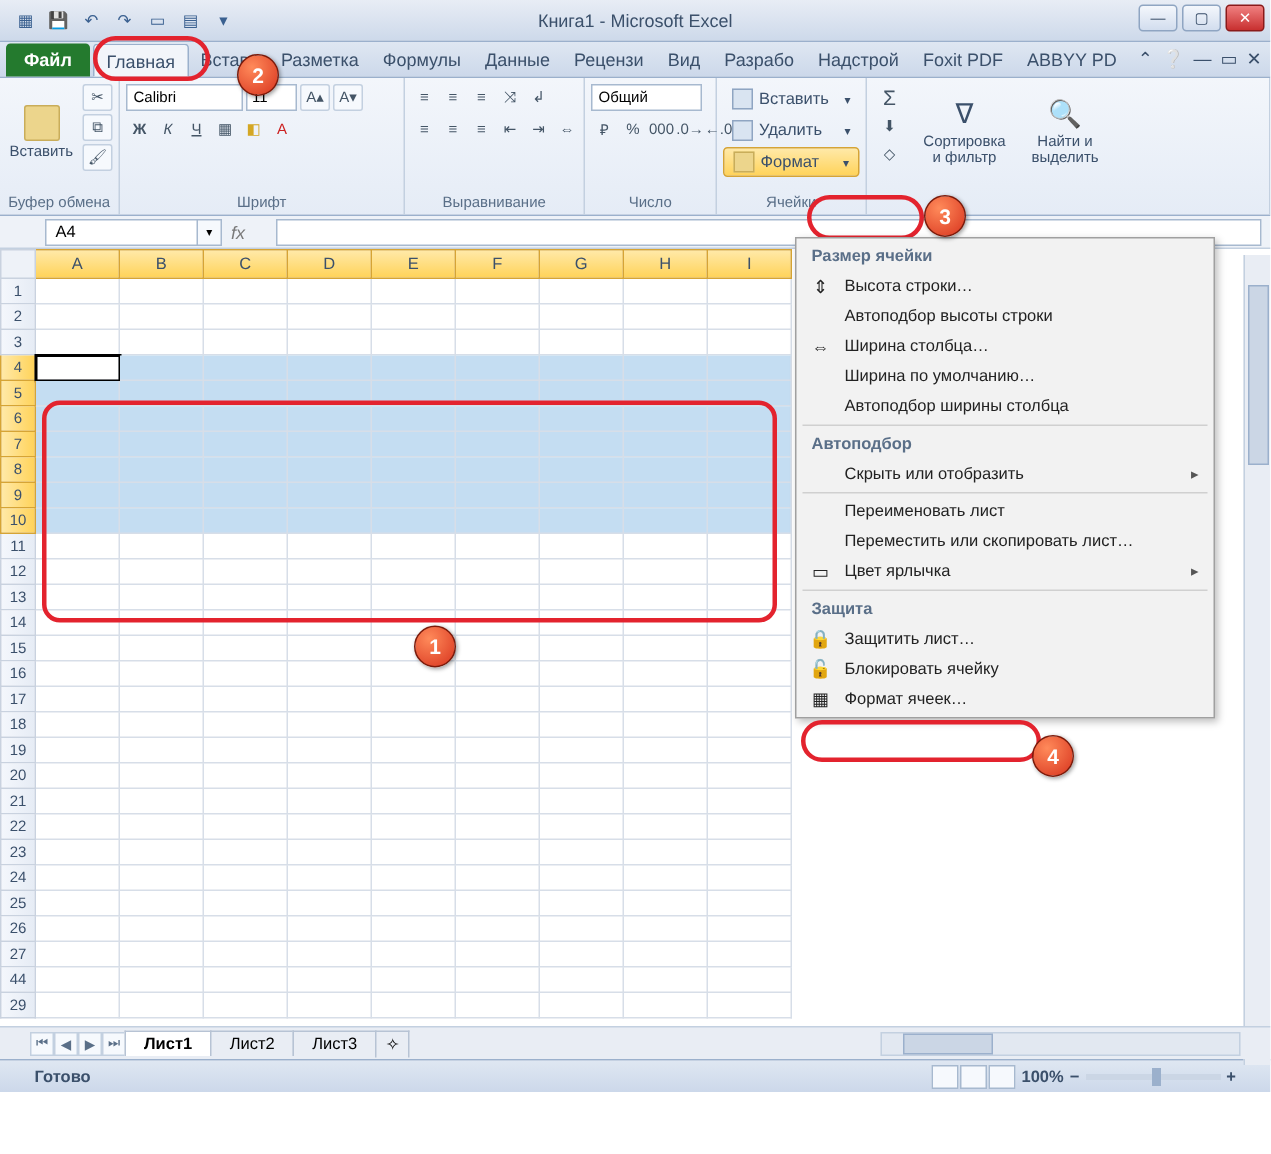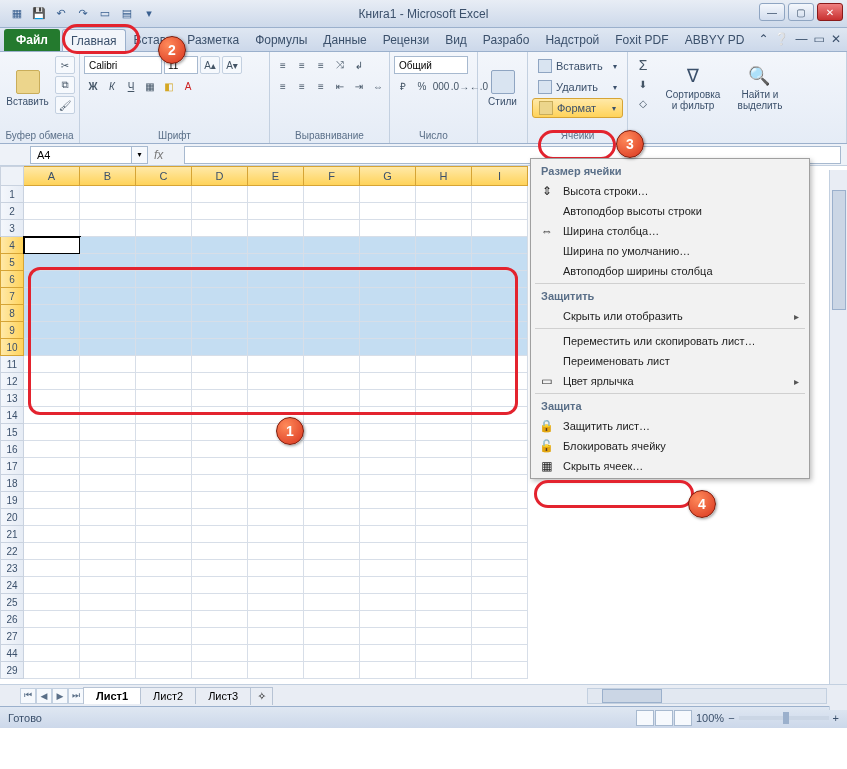--- a/index.html
+++ b/index.html
@@ -100,21 +100,21 @@
 
 
 .sheettabs{ height:22px; background:#e9edf4; border-top:1px solid #c3d0e0; display:flex; align-items:center; padding-left:20px; gap:0; position:relative;}
 .navarrow{ width:16px; height:16px; display:flex; align-items:center; justify-content:center; font-size:9px; color:#5a6f88; border:1px solid #c3d0e0; background:#f6f9fd;}
 .stab{ padding:2px 12px; font-size:11px; background:#e9edf4; border:1px solid #b7c3d4; border-bottom:none; margin-left:-1px;}
 .stab.active{ background:#fff; font-weight:bold;}
 .hscroll{ position:absolute; right:20px; bottom:2px; width:240px; height:16px; background:#e2e8f1; border:1px solid #c3d0e0;}
 .hscroll-thumb{ position:absolute; left:14px; top:0; width:60px; height:14px; background:#cbd6e5; border:1px solid #9bb0cc;}
 
 
-.statusbar{ height:22px; background:linear-gradient(#dfe7f2,#ccd8ea); border-top:1px solid #9bb0cc; display:flex; align-items:center; justify-content:space-between; padding:0 8px; font-size:11px; color:#3b506b;}
+.statusbar{ height:22px; background:linear-gradient(#dfe7f2,#ccd8ea); border-top:1px solid #9bb0cc; display:flex; align-items:center; justify-content:space-between; padding:0 23px; font-size:11px; color:#3b506b;font-weight:bold;}
 .zoomctrl{ display:flex; align-items:center; gap:4px;}
 .viewbtns{ display:flex; gap:1px;}
 .vbtn{ width:18px; height:16px; border:1px solid #a7b9cf; background:#f6f9fd;}
 .zslider{ width:90px; height:4px; background:#cbd6e5; position:relative;}
 .zslider::after{content:""; position:absolute; left:44px; top:-4px; width:6px; height:12px; background:#9bb0cc;}
 
 
 .vscroll{ position:absolute; right:0; top:170px; width:18px; height:540px; background:#e9edf4; border-left:1px solid #c3d0e0;}
 .vscroll-thumb{ position:absolute; top:20px; left:2px; width:14px; height:120px; background:#cbd6e5; border:1px solid #9bb0cc;}
 </style>
@@ -232,29 +232,20 @@
         <div class="smbtn">₽</div>
         <div class="smbtn">%</div>
         <div class="smbtn">000</div>
         <div class="smbtn">.0→</div>
         <div class="smbtn">←.0</div>
       </div>
     </div>
     <div class="rgroup-label">Число</div>
   </div>
 
-  <div class="rgroup" style="width:50px">
-    <div class="rgroup-body">
-      <div class="bigbtn" style="width:42px">
-        <div class="ico" style="background:#d9e4f1;border-color:#8fa5c2;"></div>
-        <span>Стили</span>
-      </div>
-    </div>
-    <div class="rgroup-label">&nbsp;</div>
-  </div>
 
   <div class="rgroup" style="width:100px">
     <div class="rgroup-body">
       <div class="cells-col" style="width:100%;">
         <div class="cells-btn">
             <div class="sqico"></div>
             <span>Вставить</span>
             <span style="margin-left:auto;font-size:8px;">▾</span>
           </div>
         <div class="cells-btn">
@@ -710,48 +701,48 @@
       <span class="ico">⇔</span>
       <span>Ширина столбца…</span>
     </div>
   <div class="dd-item">
       <span>Ширина по умолчанию…</span>
     </div>
   <div class="dd-item">
       <span>Автоподбор ширины столбца</span>
     </div>
   <div class="dd-sep"></div>
-  <div class="dd-header">Защитить</div>
+  <div class="dd-header">Автоподбор</div>
   <div class="dd-item sub">
       <span>Скрыть или отобразить</span>
     </div>
   <div class="dd-sep"></div>
   <div class="dd-item">
+      <span>Переименовать лист</span>
+    </div>
+  <div class="dd-item">
       <span>Переместить или скопировать лист…</span>
-    </div>
-  <div class="dd-item">
-      <span>Переименовать лист</span>
     </div>
   <div class="dd-item sub">
       <span class="ico">▭</span>
       <span>Цвет ярлычка</span>
     </div>
   <div class="dd-sep"></div>
   <div class="dd-header">Защита</div>
   <div class="dd-item">
       <span class="ico">🔒</span>
       <span>Защитить лист…</span>
     </div>
   <div class="dd-item">
       <span class="ico">🔓</span>
       <span>Блокировать ячейку</span>
     </div>
   <div class="dd-item">
       <span class="ico">▦</span>
-      <span>Скрыть ячеек…</span>
+      <span>Формат ячеек…</span>
     </div>
 </div>
 
 <div class="highlight-tab ht-glavnaya"></div>
 <div class="highlight-tab ht-format"></div>
 <div class="highlight-tab ht-formatcells"></div>
 <div class="sel-highlight sh1"></div>
 
 <div class="badge b1">1</div>
 <div class="badge b2">2</div>

